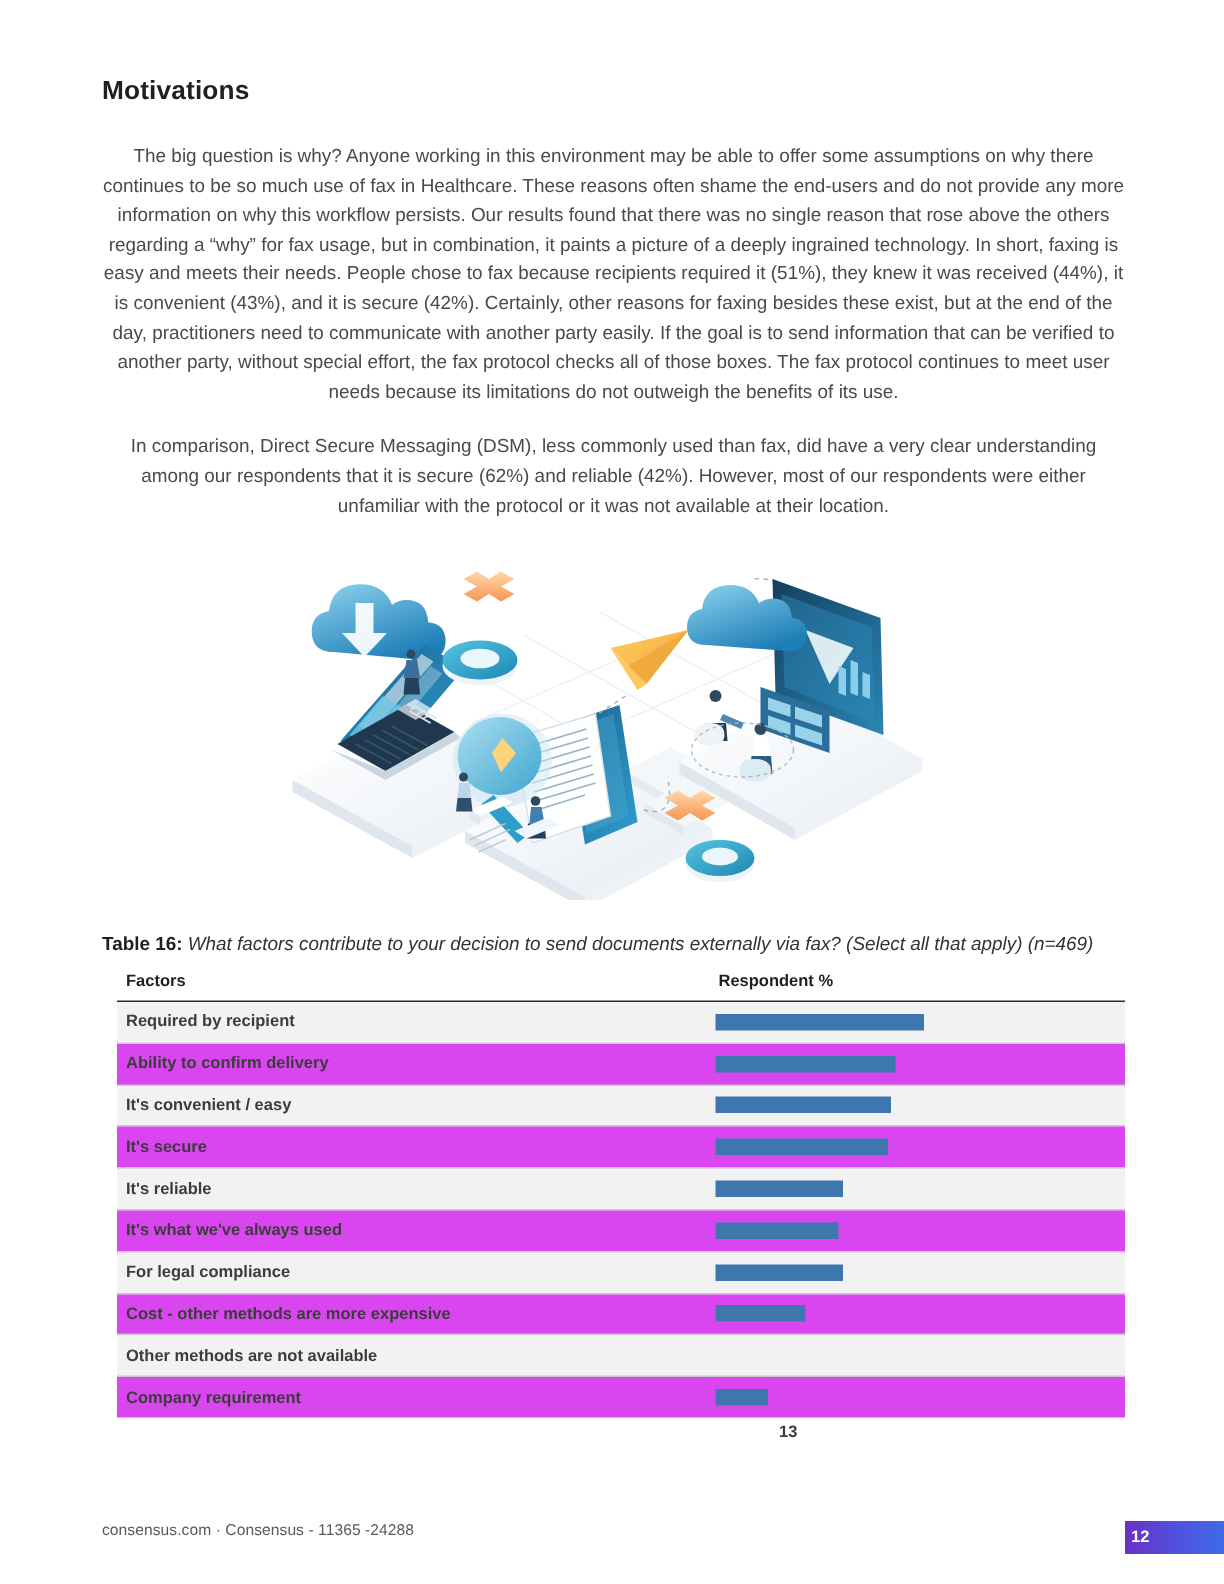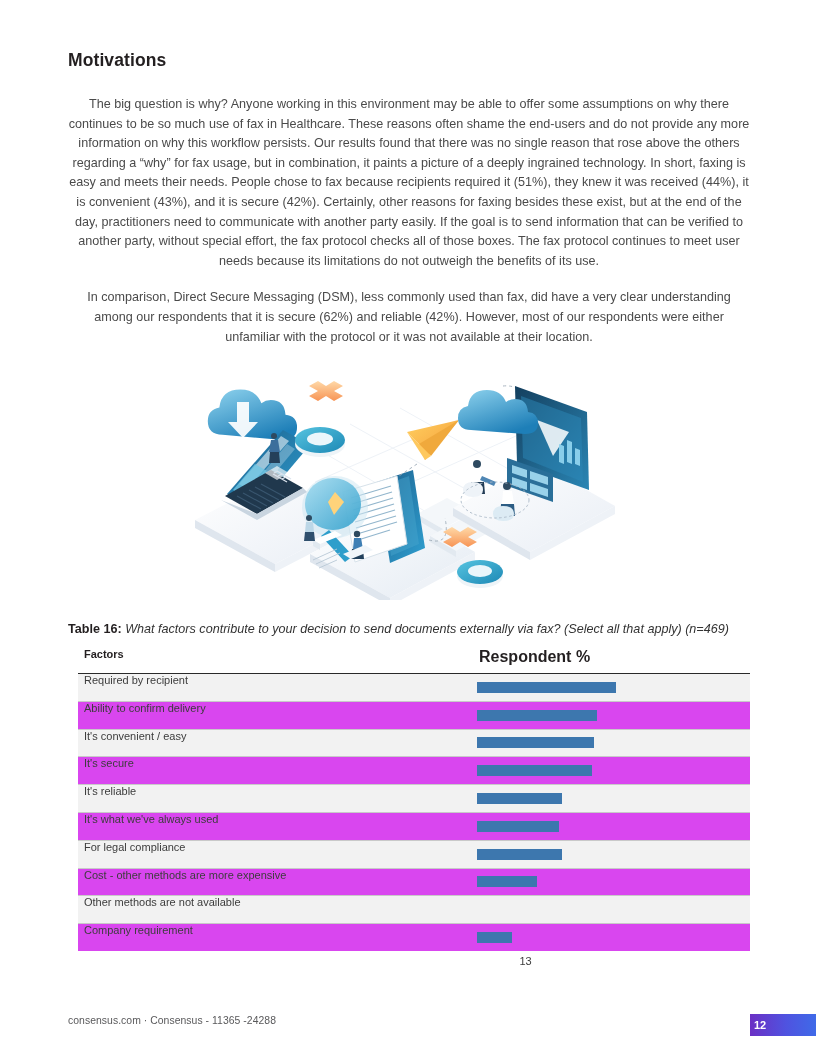--- a/index.html
+++ b/index.html
@@ -81,31 +81,32 @@
     padding: 0 0 7px 6px;
     border-bottom: 1.6px solid #2a2a2a;
   }
   .tbl-header .th-factors {
     width: 395px;
     font-size: 11px;
     font-weight: bold;
     color: #231f20;
   }
   .tbl-header .th-respondent {
-    font-size: 16px;
+    font-size: 11px;
     font-weight: bold;
     color: #231f20;
   }
   .tbl-row {
     display: flex;
-    align-items: flex-start;
+    align-items: center;
     height: 26.8px;
     background: #f2f2f2;
     border-bottom: 1.2px solid #c9c9c9;
     position: relative;
+    font-weight: bold;
   }
   .tbl-row.alt {
     background: #d946ef;
   }
   .tbl-row:last-child { border-bottom: none; }
   .cell-label {
     width: 393px;
     padding-left: 6px;
     font-size: 11px;
     color: #3c3c3c;

